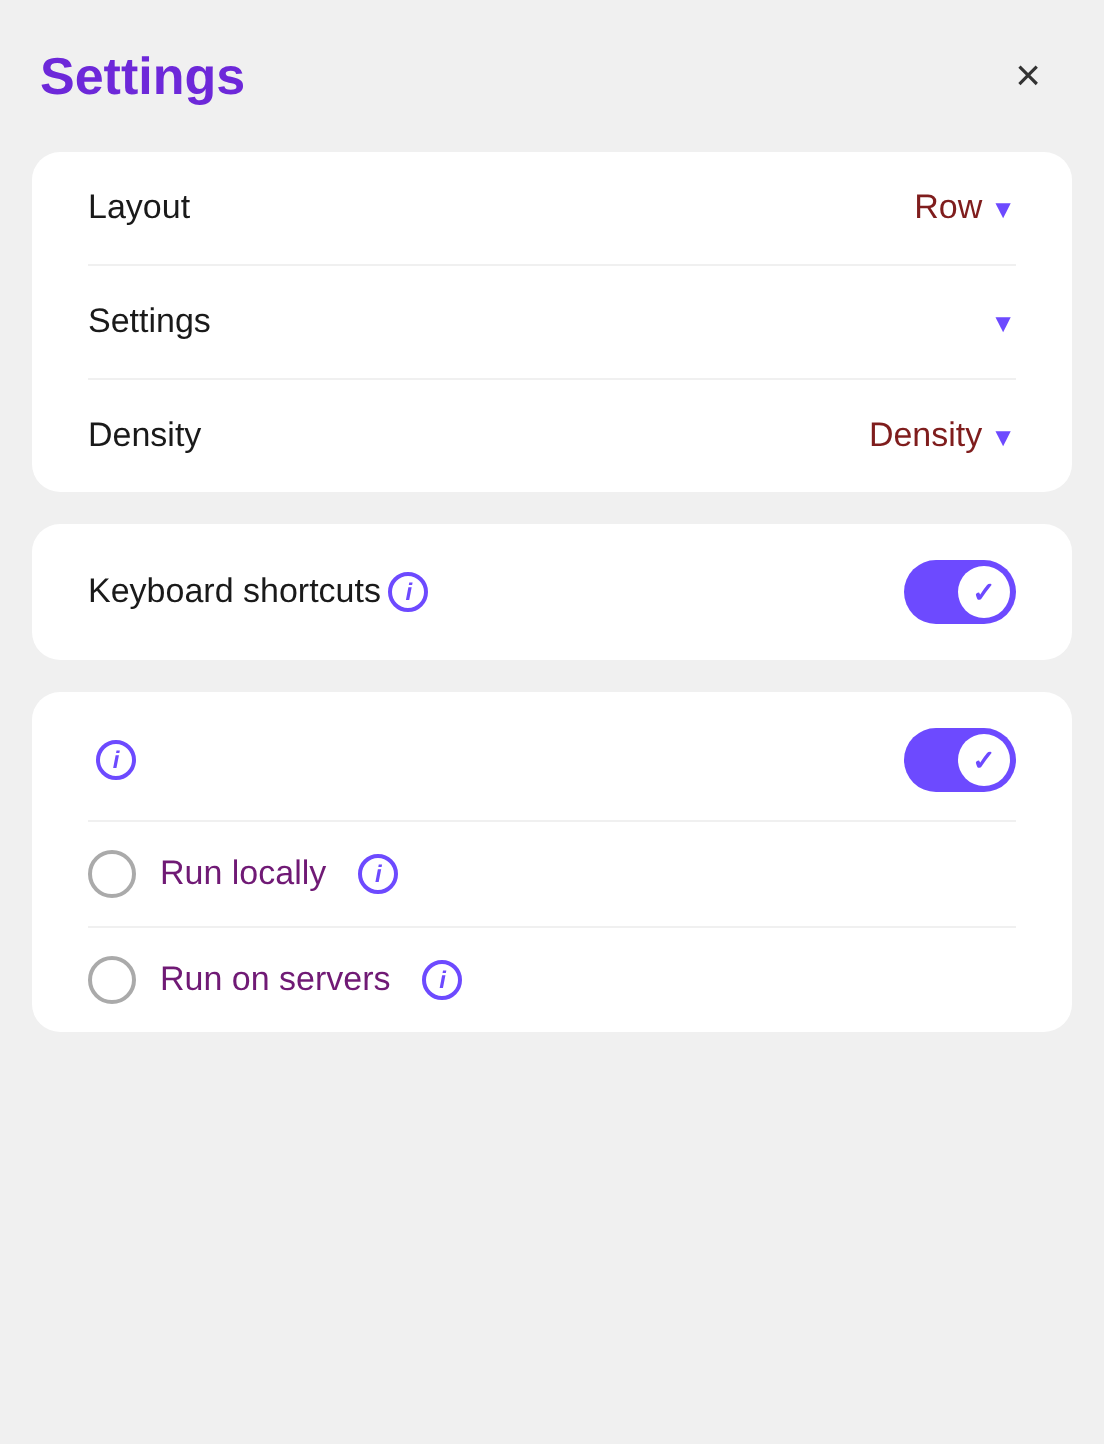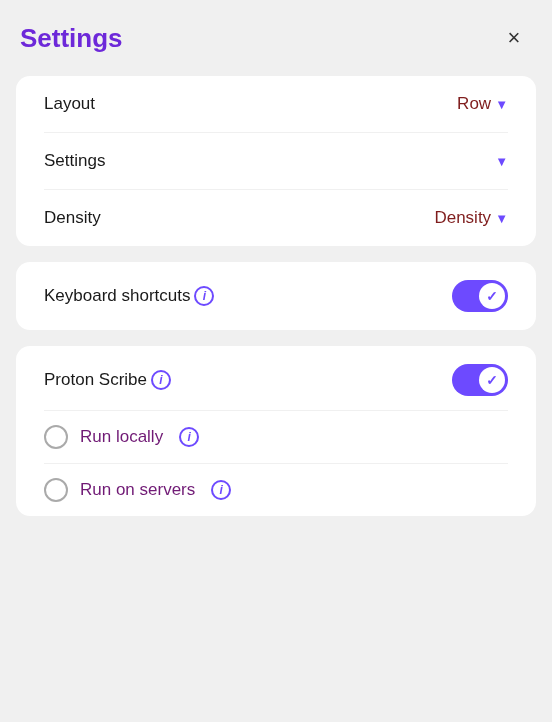--- a/index.html
+++ b/index.html
@@ -255,21 +255,20 @@
           </div>
         </div>
       </div>
     </div>
   </div>
 
   <div class="card">
 
     <div class="proton-scribe-header">
       <div class="row-label-with-info">
-        <span class="row-label">Proton Scribe</span>
         <span class="info-icon">i</span>
       </div>
       <div class="toggle-container">
         <div class="toggle-track active">
           <div class="toggle-thumb">
             <span class="toggle-checkmark">✓</span>
           </div>
         </div>
       </div>
     </div>

